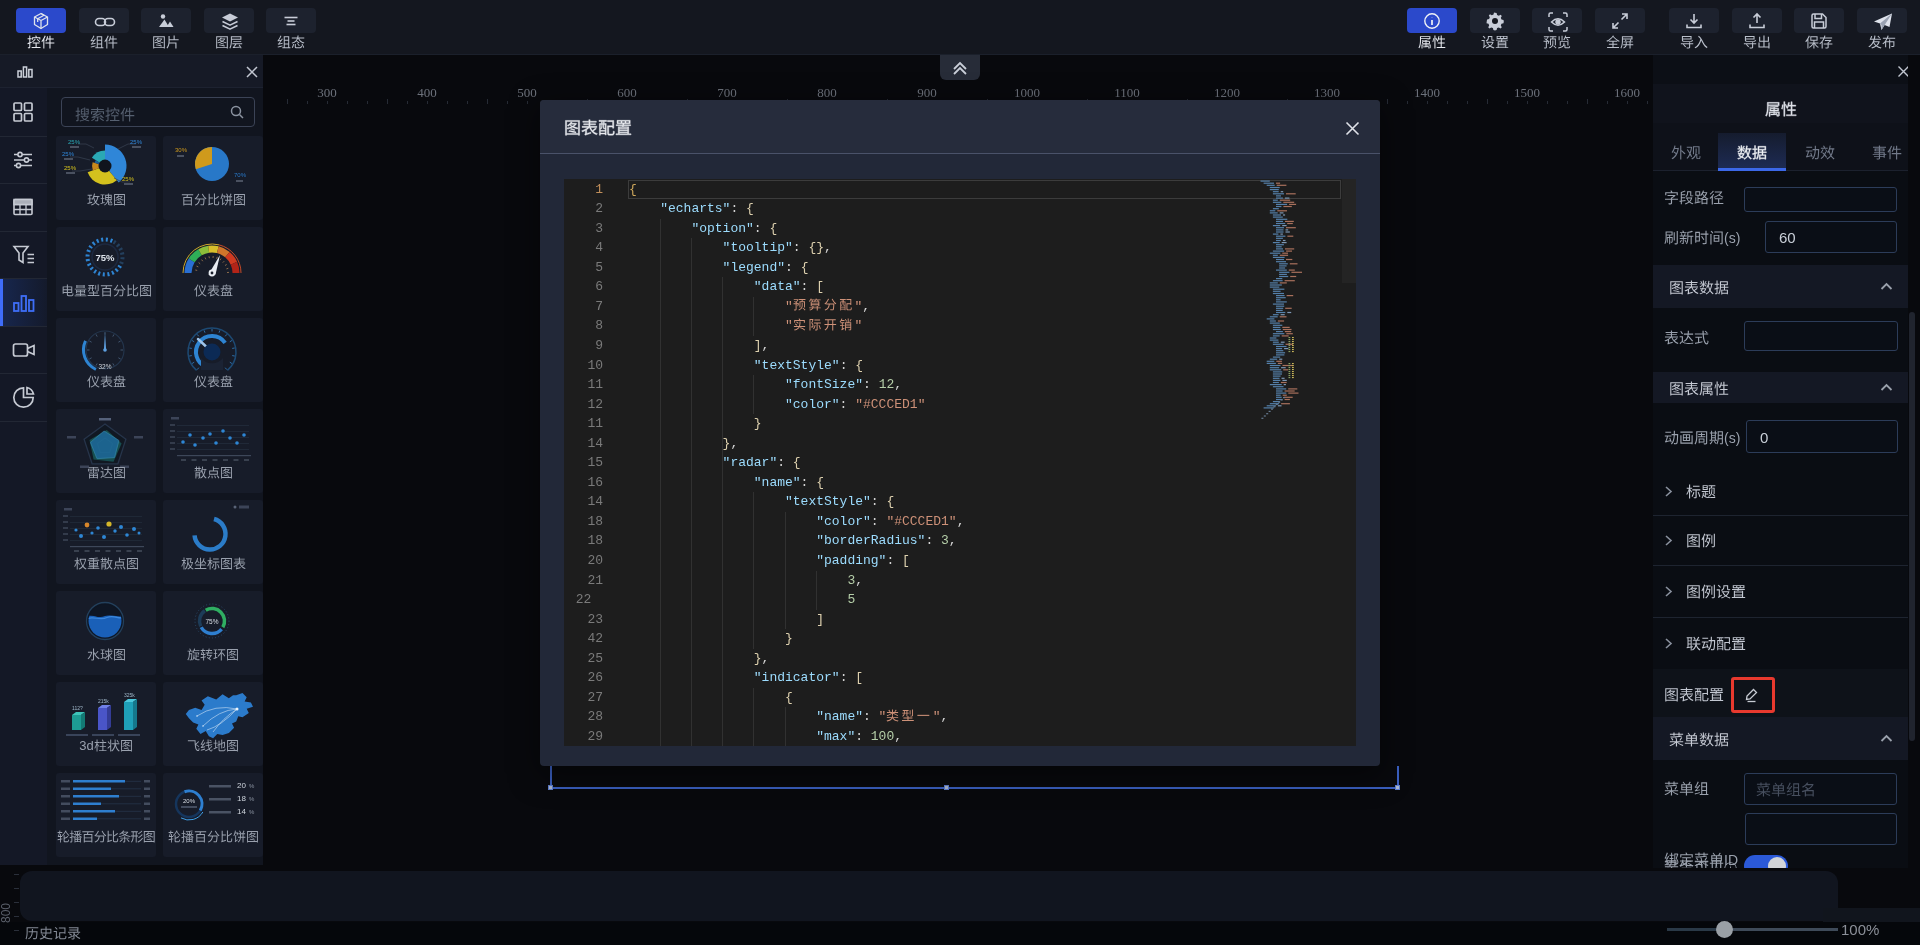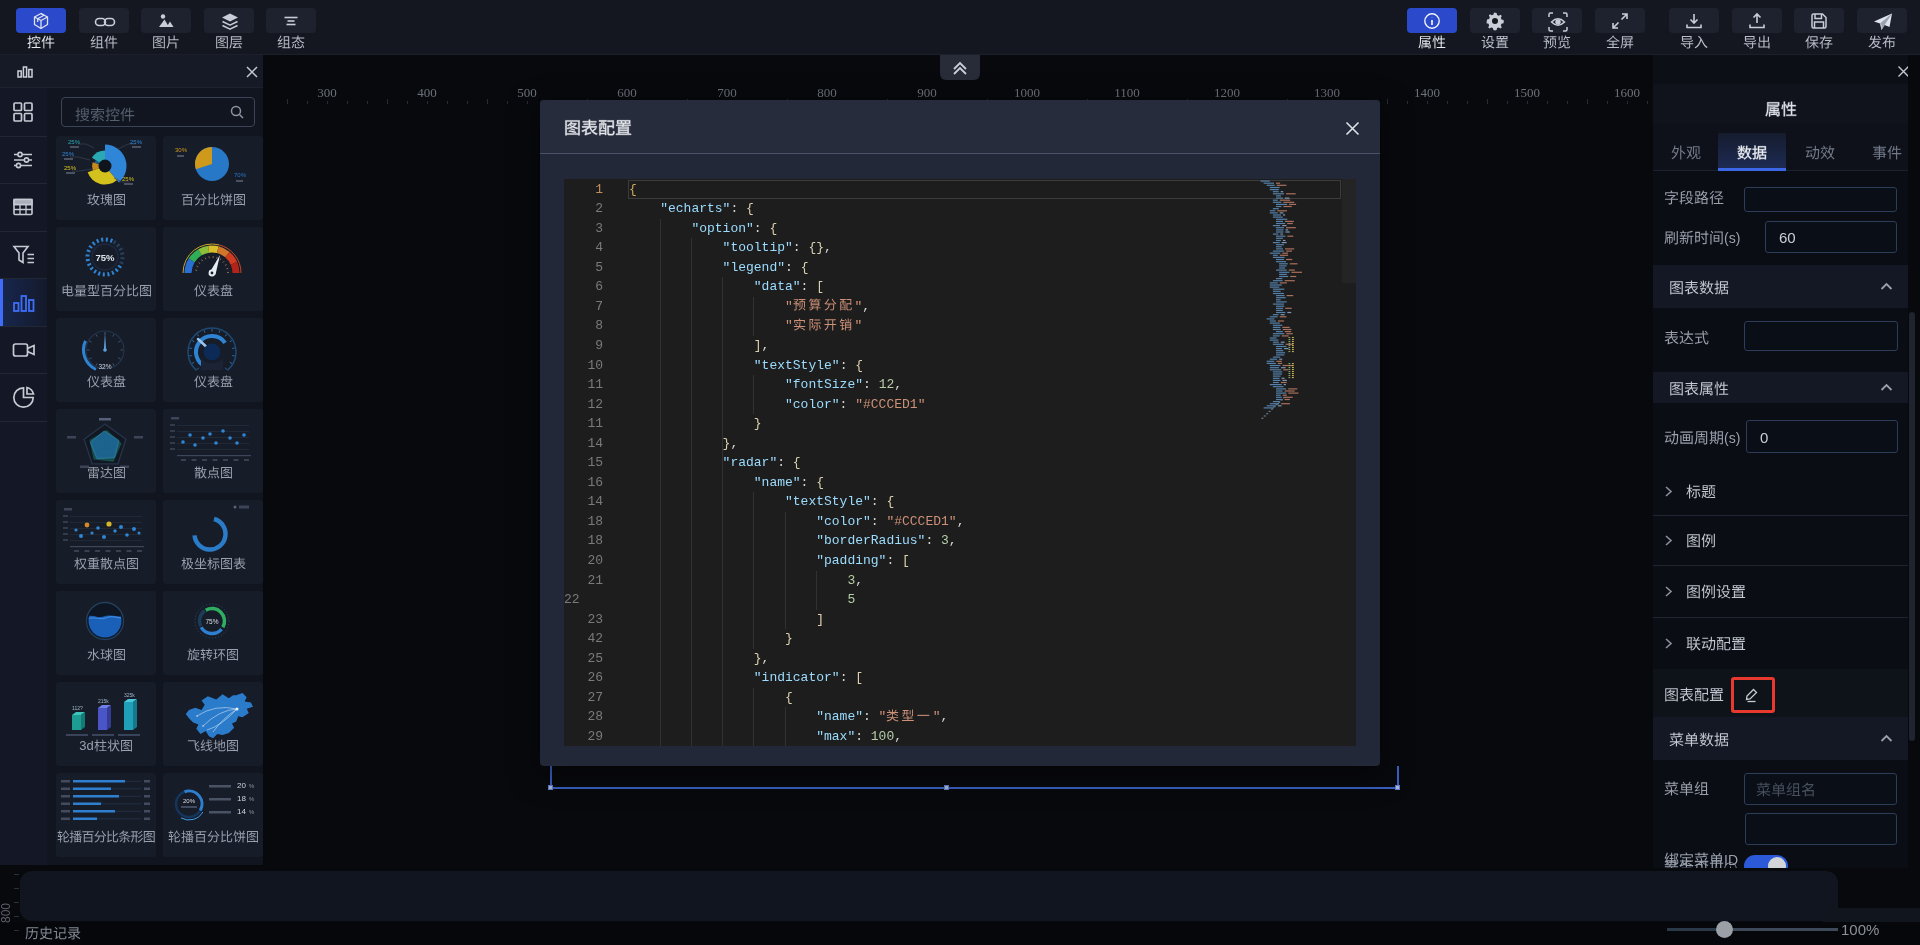--- a/index.html
+++ b/index.html
@@ -1007,21 +1007,21 @@
 <div class="a" style="left:564px;top:492.3px;width:39px;height:19.6px;line-height:19.6px;text-align:right;font-family:'Liberation Mono',monospace;font-size:13px;color:#7a7a7a">14</div>
 <div class="a" style="left:785.0px;top:492.3px;height:19.6px;line-height:19.6px;font-family:'Liberation Mono',monospace;font-size:13px;white-space:pre"><span style="color:#9cdcfe">"textStyle"</span><span style="color:#d4d4d4">:&nbsp;</span><span style="color:#ddd0ae">{</span></div>
 <div class="a" style="left:564px;top:511.9px;width:39px;height:19.6px;line-height:19.6px;text-align:right;font-family:'Liberation Mono',monospace;font-size:13px;color:#7a7a7a">18</div>
 <div class="a" style="left:816.2px;top:511.9px;height:19.6px;line-height:19.6px;font-family:'Liberation Mono',monospace;font-size:13px;white-space:pre"><span style="color:#9cdcfe">"color"</span><span style="color:#d4d4d4">:&nbsp;</span><span style="color:#ce9178">"#CCCED1"</span><span style="color:#d4d4d4">,</span></div>
 <div class="a" style="left:564px;top:531.4px;width:39px;height:19.6px;line-height:19.6px;text-align:right;font-family:'Liberation Mono',monospace;font-size:13px;color:#7a7a7a">18</div>
 <div class="a" style="left:816.2px;top:531.4px;height:19.6px;line-height:19.6px;font-family:'Liberation Mono',monospace;font-size:13px;white-space:pre"><span style="color:#9cdcfe">"borderRadius"</span><span style="color:#d4d4d4">:&nbsp;</span><span style="color:#b5cea8">3</span><span style="color:#d4d4d4">,</span></div>
 <div class="a" style="left:564px;top:551.0px;width:39px;height:19.6px;line-height:19.6px;text-align:right;font-family:'Liberation Mono',monospace;font-size:13px;color:#7a7a7a">20</div>
 <div class="a" style="left:816.2px;top:551.0px;height:19.6px;line-height:19.6px;font-family:'Liberation Mono',monospace;font-size:13px;white-space:pre"><span style="color:#9cdcfe">"padding"</span><span style="color:#d4d4d4">:&nbsp;</span><span style="color:#ddd0ae">[</span></div>
 <div class="a" style="left:564px;top:570.5px;width:39px;height:19.6px;line-height:19.6px;text-align:right;font-family:'Liberation Mono',monospace;font-size:13px;color:#7a7a7a">21</div>
 <div class="a" style="left:847.4px;top:570.5px;height:19.6px;line-height:19.6px;font-family:'Liberation Mono',monospace;font-size:13px;white-space:pre"><span style="color:#b5cea8">3</span><span style="color:#d4d4d4">,</span></div>
-<div class="a" style="left:564px;top:590.0px;width:39px;height:19.6px;line-height:19.6px;text-align:left;font-family:'Liberation Mono',monospace;font-size:13px;color:#7a7a7a">22</div>
+<div class="a" style="left:564px;top:590.0px;width:39px;height:19.6px;line-height:19.6px;text-align:center;font-family:'Liberation Mono',monospace;font-size:13px;color:#7a7a7a">22</div>
 <div class="a" style="left:847.4px;top:590.0px;height:19.6px;line-height:19.6px;font-family:'Liberation Mono',monospace;font-size:13px;white-space:pre"><span style="color:#b5cea8">5</span></div>
 <div class="a" style="left:564px;top:609.6px;width:39px;height:19.6px;line-height:19.6px;text-align:right;font-family:'Liberation Mono',monospace;font-size:13px;color:#7a7a7a">23</div>
 <div class="a" style="left:816.2px;top:609.6px;height:19.6px;line-height:19.6px;font-family:'Liberation Mono',monospace;font-size:13px;white-space:pre"><span style="color:#ddd0ae">]</span></div>
 <div class="a" style="left:564px;top:629.2px;width:39px;height:19.6px;line-height:19.6px;text-align:right;font-family:'Liberation Mono',monospace;font-size:13px;color:#7a7a7a">42</div>
 <div class="a" style="left:785.0px;top:629.2px;height:19.6px;line-height:19.6px;font-family:'Liberation Mono',monospace;font-size:13px;white-space:pre"><span style="color:#ddd0ae">}</span></div>
 <div class="a" style="left:564px;top:648.7px;width:39px;height:19.6px;line-height:19.6px;text-align:right;font-family:'Liberation Mono',monospace;font-size:13px;color:#7a7a7a">25</div>
 <div class="a" style="left:753.8px;top:648.7px;height:19.6px;line-height:19.6px;font-family:'Liberation Mono',monospace;font-size:13px;white-space:pre"><span style="color:#ddd0ae">}</span><span style="color:#d4d4d4">,</span></div>
 <div class="a" style="left:564px;top:668.2px;width:39px;height:19.6px;line-height:19.6px;text-align:right;font-family:'Liberation Mono',monospace;font-size:13px;color:#7a7a7a">26</div>
 <div class="a" style="left:753.8px;top:668.2px;height:19.6px;line-height:19.6px;font-family:'Liberation Mono',monospace;font-size:13px;white-space:pre"><span style="color:#9cdcfe">"indicator"</span><span style="color:#d4d4d4">:&nbsp;</span><span style="color:#ddd0ae">[</span></div>
 <div class="a" style="left:564px;top:687.8px;width:39px;height:19.6px;line-height:19.6px;text-align:right;font-family:'Liberation Mono',monospace;font-size:13px;color:#7a7a7a">27</div>

